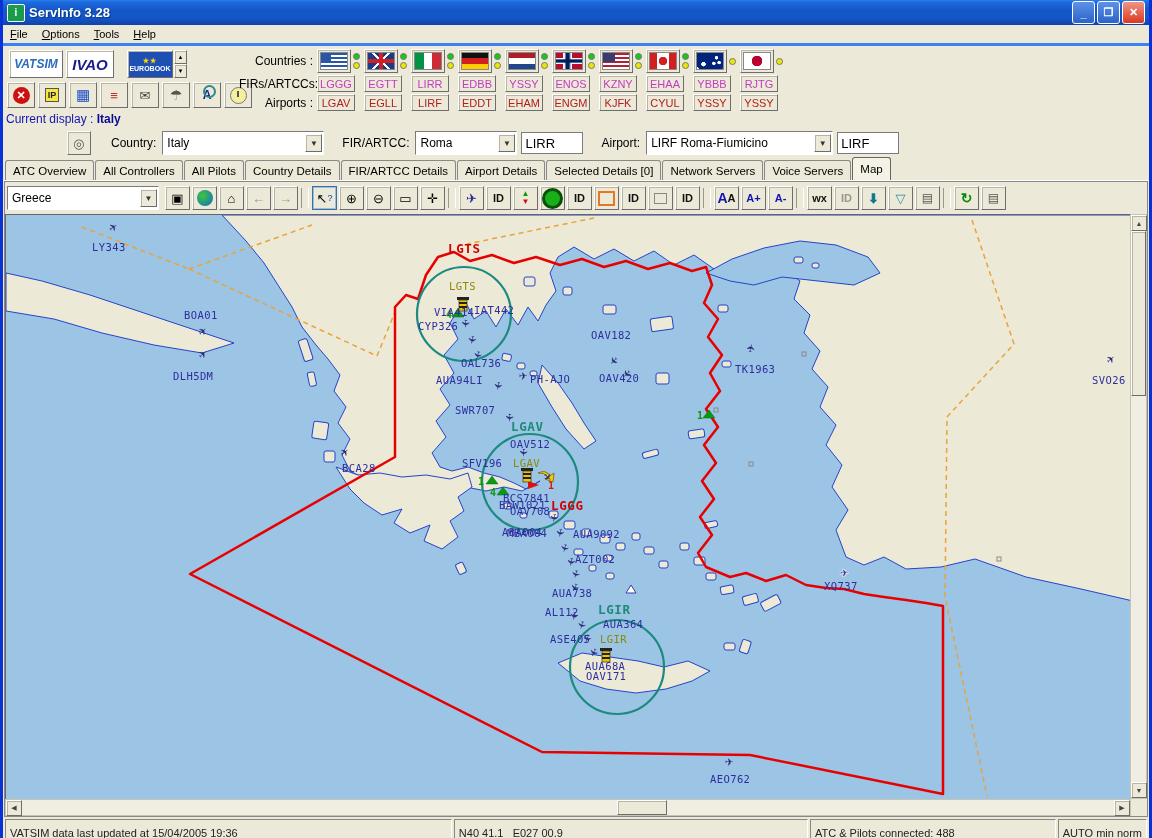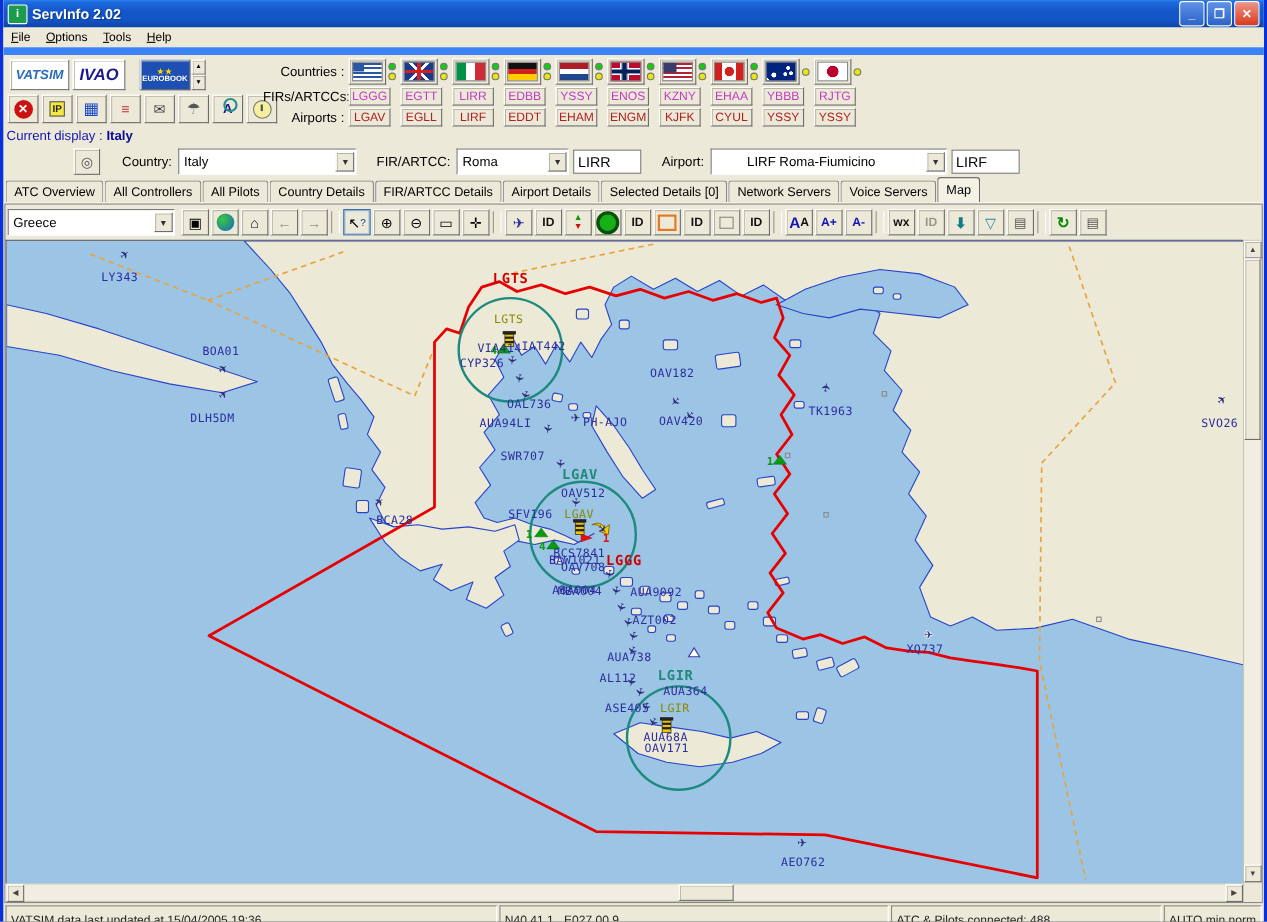--- a/index.html
+++ b/index.html
@@ -9,21 +9,21 @@
   .titlebar{height:25px;background:linear-gradient(180deg,#2A80E8 0%,#1E6BE0 8%,#1456C8 40%,#1456C8 70%,#0E43A8 100%);
             display:flex;align-items:center;padding:0 4px;color:#fff;}
   .title-icon{width:16px;height:16px;background:#1a9c4c;border:1px solid #fff;border-radius:2px;margin-right:4px;
               display:inline-flex;align-items:center;justify-content:center;color:#fff;font-size:10px;font-weight:bold;}
   .title-text{font-weight:bold;font-size:13px;text-shadow:1px 1px 1px #083a80;flex:1;}
   .winbtn{width:21px;height:21px;margin-left:2px;border-radius:3px;border:1px solid #fff;
           display:inline-flex;align-items:center;justify-content:center;color:#fff;font-size:11px;font-weight:bold;
           background:linear-gradient(180deg,#5E91E8,#2B64C8);}
   .winbtn.close{background:linear-gradient(180deg,#F09488,#D93A1E);}
   
-  .menubar{height:18px;background:#ECE9D8;border-bottom:7px solid #3b82f6;display:flex;align-items:center;font-size:11px;}
+  .menubar{height:18px;background:#ECE9D8;border-bottom:3px solid #3b82f6;display:flex;align-items:center;font-size:11px;}
   .menu-item{padding:1px 7px;} .menu-item u{text-decoration:underline;}
   
   .xpb{background:#ECE9D8;border:1px solid;border-color:#fff #6d6d6d #6d6d6d #fff;box-shadow:1px 1px 0 #b8b4a2 inset;
        display:inline-flex;align-items:center;justify-content:center;box-sizing:border-box;}
   
   .toolzone{position:relative;height:82px;}
   .netbtn{position:absolute;top:4px;height:28px;font-weight:bold;font-size:12px;}
   #btn-vatsim{left:6px;width:54px;color:#2b6cb8;font-style:italic;background:#fff;}
   #btn-ivao{left:63px;width:48px;color:#1a1a8c;font-style:italic;font-size:15px;background:#fff;}
   #btn-eurobook{left:124px;width:46px;background:#1e50b4;color:#fff;font-size:7px;flex-direction:column;}
@@ -140,21 +140,21 @@
   .taskbar .tstart{width:120px;background:linear-gradient(90deg,#2a9a3a,#3cb84c);}
   .taskbar .trest{flex:1;background:#2a62d8;}
 </style>
 </head>
 <body>
 
 <div class="window">
 
   <div class="titlebar">
     <span class="title-icon">i</span>
-    <span class="title-text">ServInfo 2.02</span>
+    <span class="title-text">ServInfo 3.28</span>
     <span class="winbtn">_</span>
     <span class="winbtn">❐</span>
     <span class="winbtn close">✕</span>
   </div>
 
   <div class="menubar" id="menubar">
       <span class="menu-item"><u>F</u>ile</span>
       <span class="menu-item"><u>O</u>ptions</span>
       <span class="menu-item"><u>T</u>ools</span>
       <span class="menu-item"><u>H</u>elp</span>
@@ -323,21 +323,21 @@
       <span class="val">Italy</span>
       <span class="xpb drop">▼</span>
     </div>
     <span class="sl">FIR/ARTCC:</span>
     <div class="combo" style="width:100px;">
       <span class="val">Roma</span>
       <span class="xpb drop">▼</span>
     </div>
     <input class="codebox" style="width: 62px; margin-left: 4px;" value="LIRR">
     <span class="sl">Airport:</span>
-    <div class="combo" style="width:185px;padding-left:28px;">
+    <div class="combo" style="width:185px;">
       <span class="val">LIRF Roma-Fiumicino</span>
       <span class="xpb drop">▼</span>
     </div>
     <input class="codebox" style="width: 62px; margin-left: 4px;" value="LIRF">
   </div>
 
   <div class="tabs" id="tabs">
       <div class="tab">ATC Overview</div>
       <div class="tab">All Controllers</div>
       <div class="tab">All Pilots</div>

